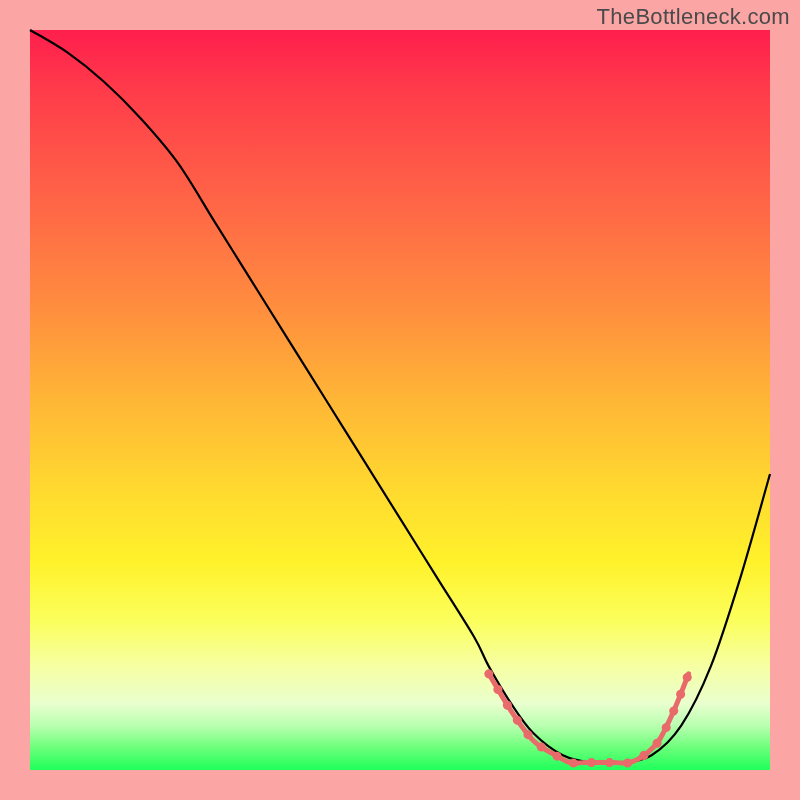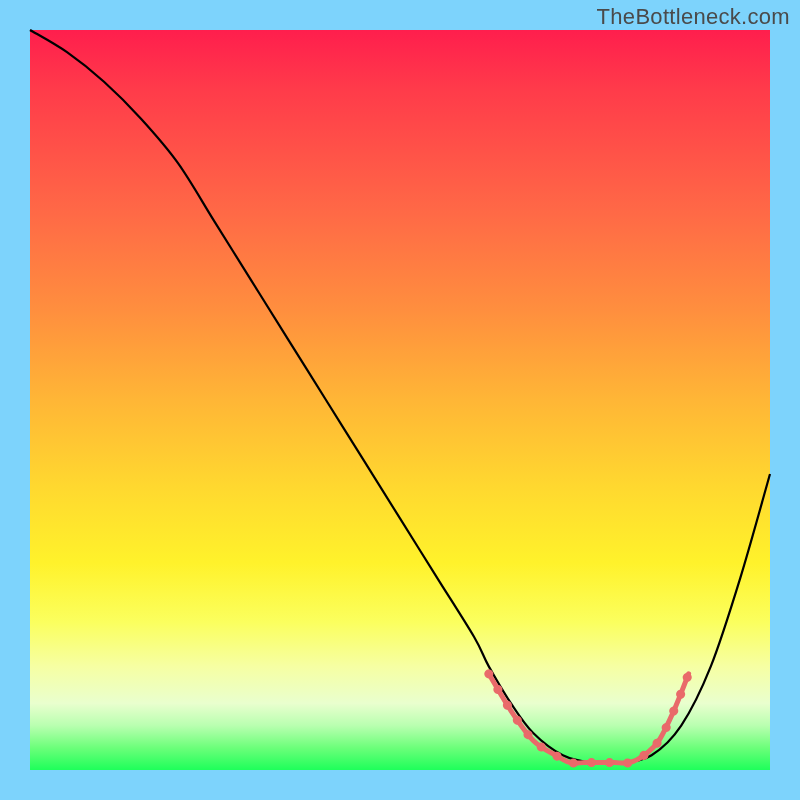--- a/index.html
+++ b/index.html
@@ -10,21 +10,21 @@
     background: #000;
     overflow: hidden;
     font-family: Arial, Helvetica, sans-serif;
   }
   .frame {
     position: absolute;
     left: 0;
     top: 0;
     width: 800px;
     height: 800px;
-    background: #7dd3fc;
+    background: #fca5a5;
   }
   .plot-area {
     position: absolute;
     left: 30px;
     top: 30px;
     width: 740px;
     height: 740px;
     
     background: linear-gradient(
       to bottom,

